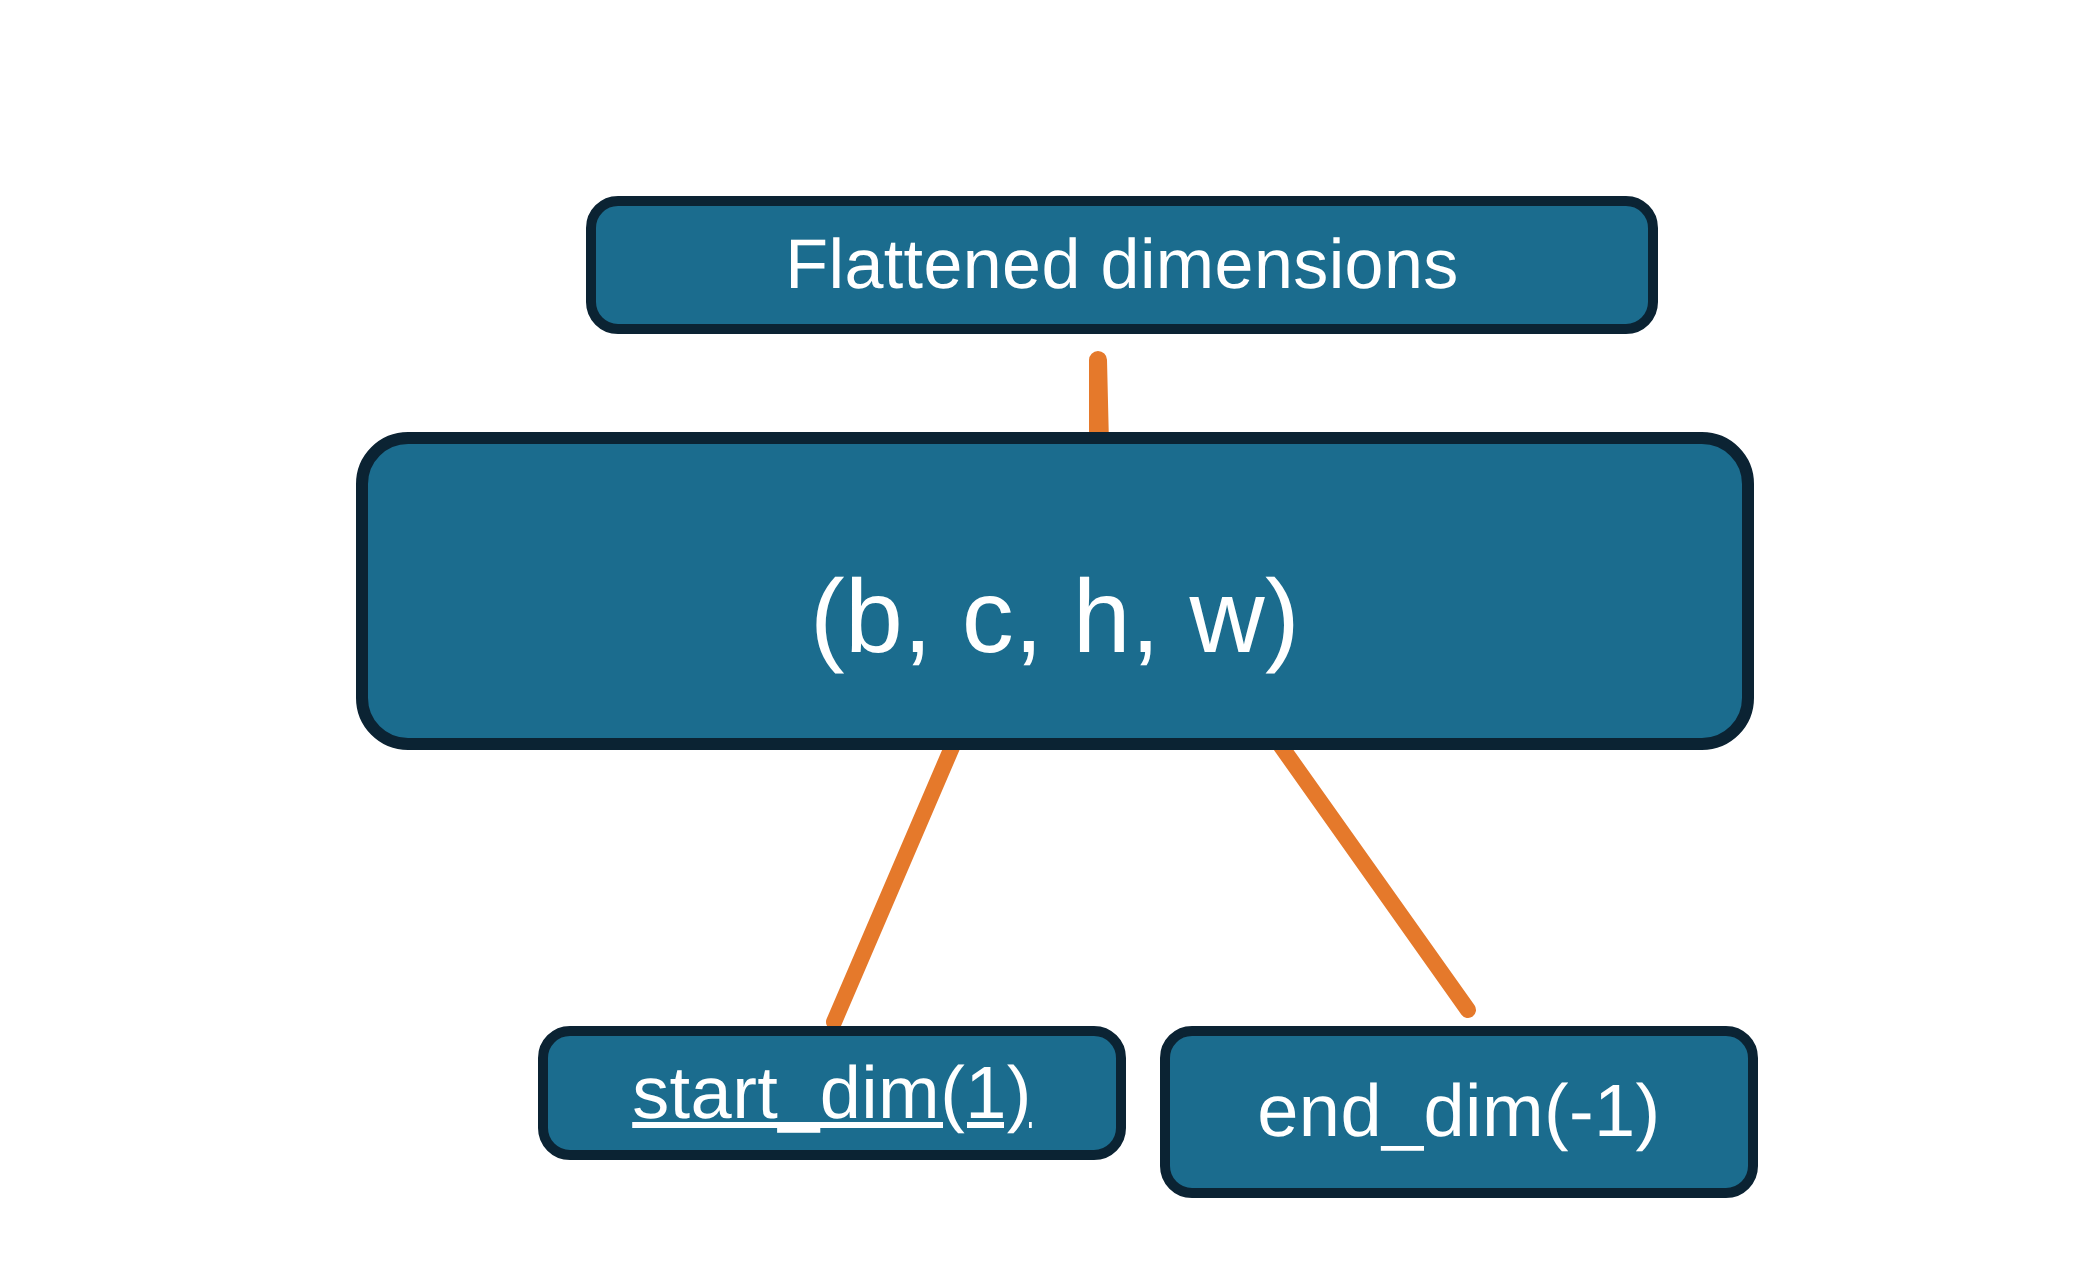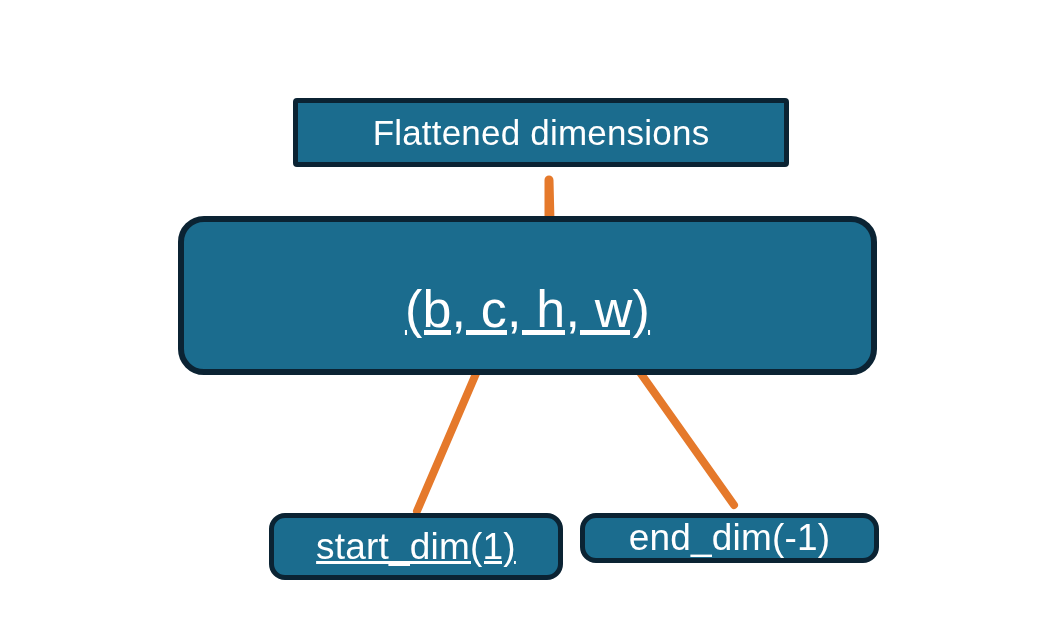--- a/index.html
+++ b/index.html
@@ -28,53 +28,52 @@
     border-radius: 22px;
     color: #ffffff;
     font-weight: 300;
     letter-spacing: 0.2px;
     text-align: center;
     user-select: none;
   }
   #node-flattened {
     left: 293px;
     top: 98px;
-    width: 496px;
+    width: 536px;
     height: 69px;
-    border-radius: 4px;
+    border-radius: 16px;
     font-size: 35px;
   }
   #node-shape {
     left: 178px;
     top: 216px;
     width: 699px;
     height: 159px;
     border-radius: 26px;
     font-size: 52px;
     border-width: 6px;
-    text-decoration: underline;
   }
   #node-shape .label {
     position: relative;
     top: 13px;
   }
   #node-start-dim {
     left: 269px;
     top: 513px;
     width: 294px;
     height: 67px;
     border-radius: 16px;
     font-size: 37px;
     text-decoration: underline;
   }
   #node-end-dim {
     left: 580px;
     top: 513px;
     width: 299px;
-    height: 50px;
+    height: 86px;
     border-radius: 16px;
     font-size: 37px;
   }
   #connectors {
     position: absolute;
     left: 0;
     top: 0;
     width: 1038px;
     height: 632px;
     pointer-events: none;

